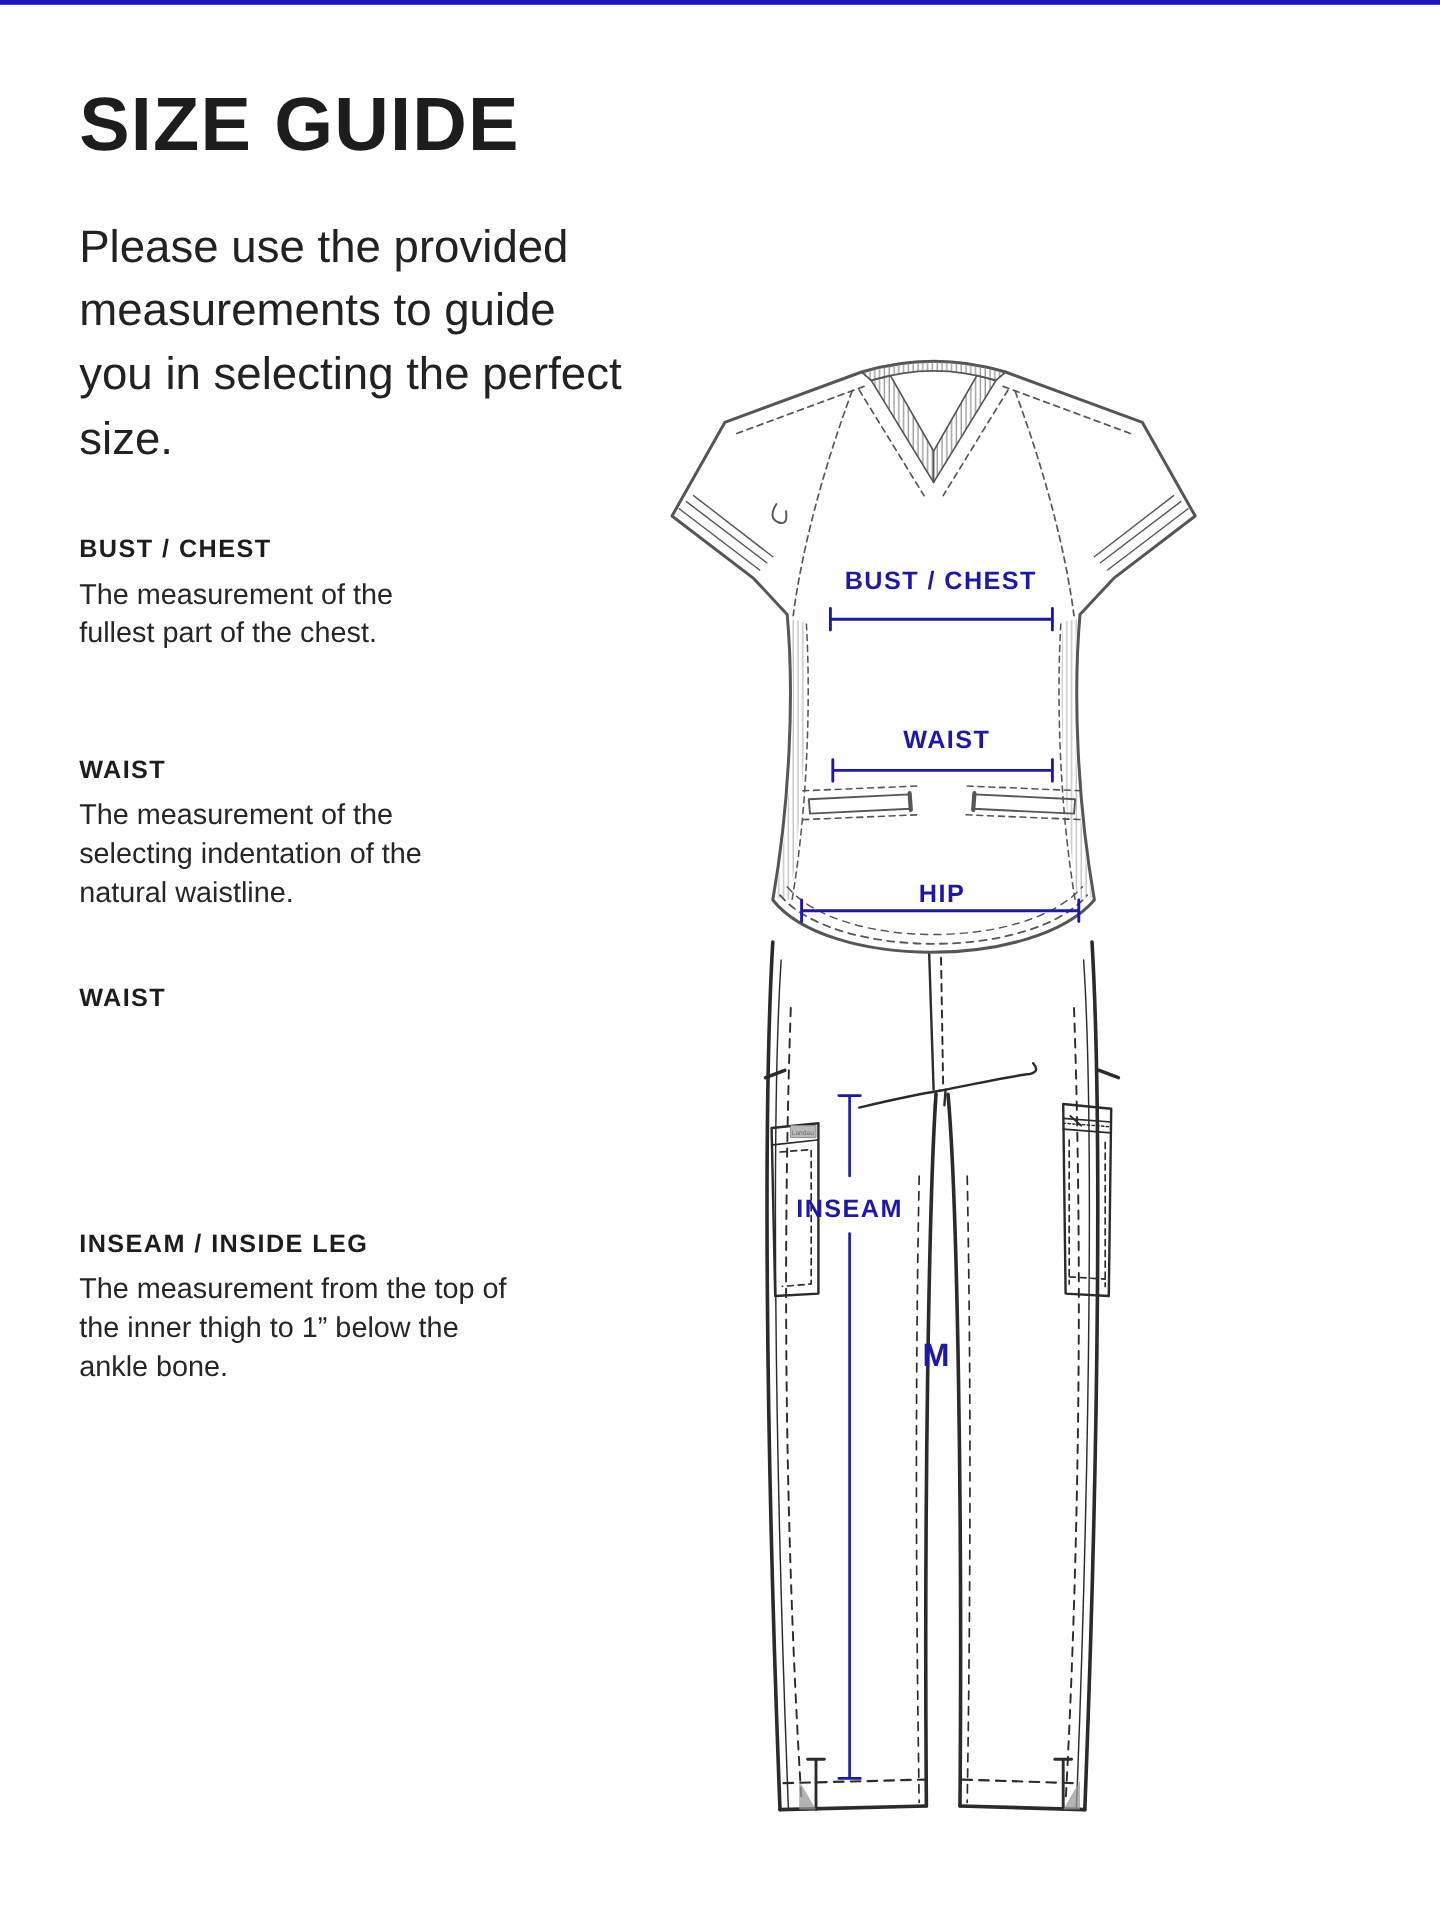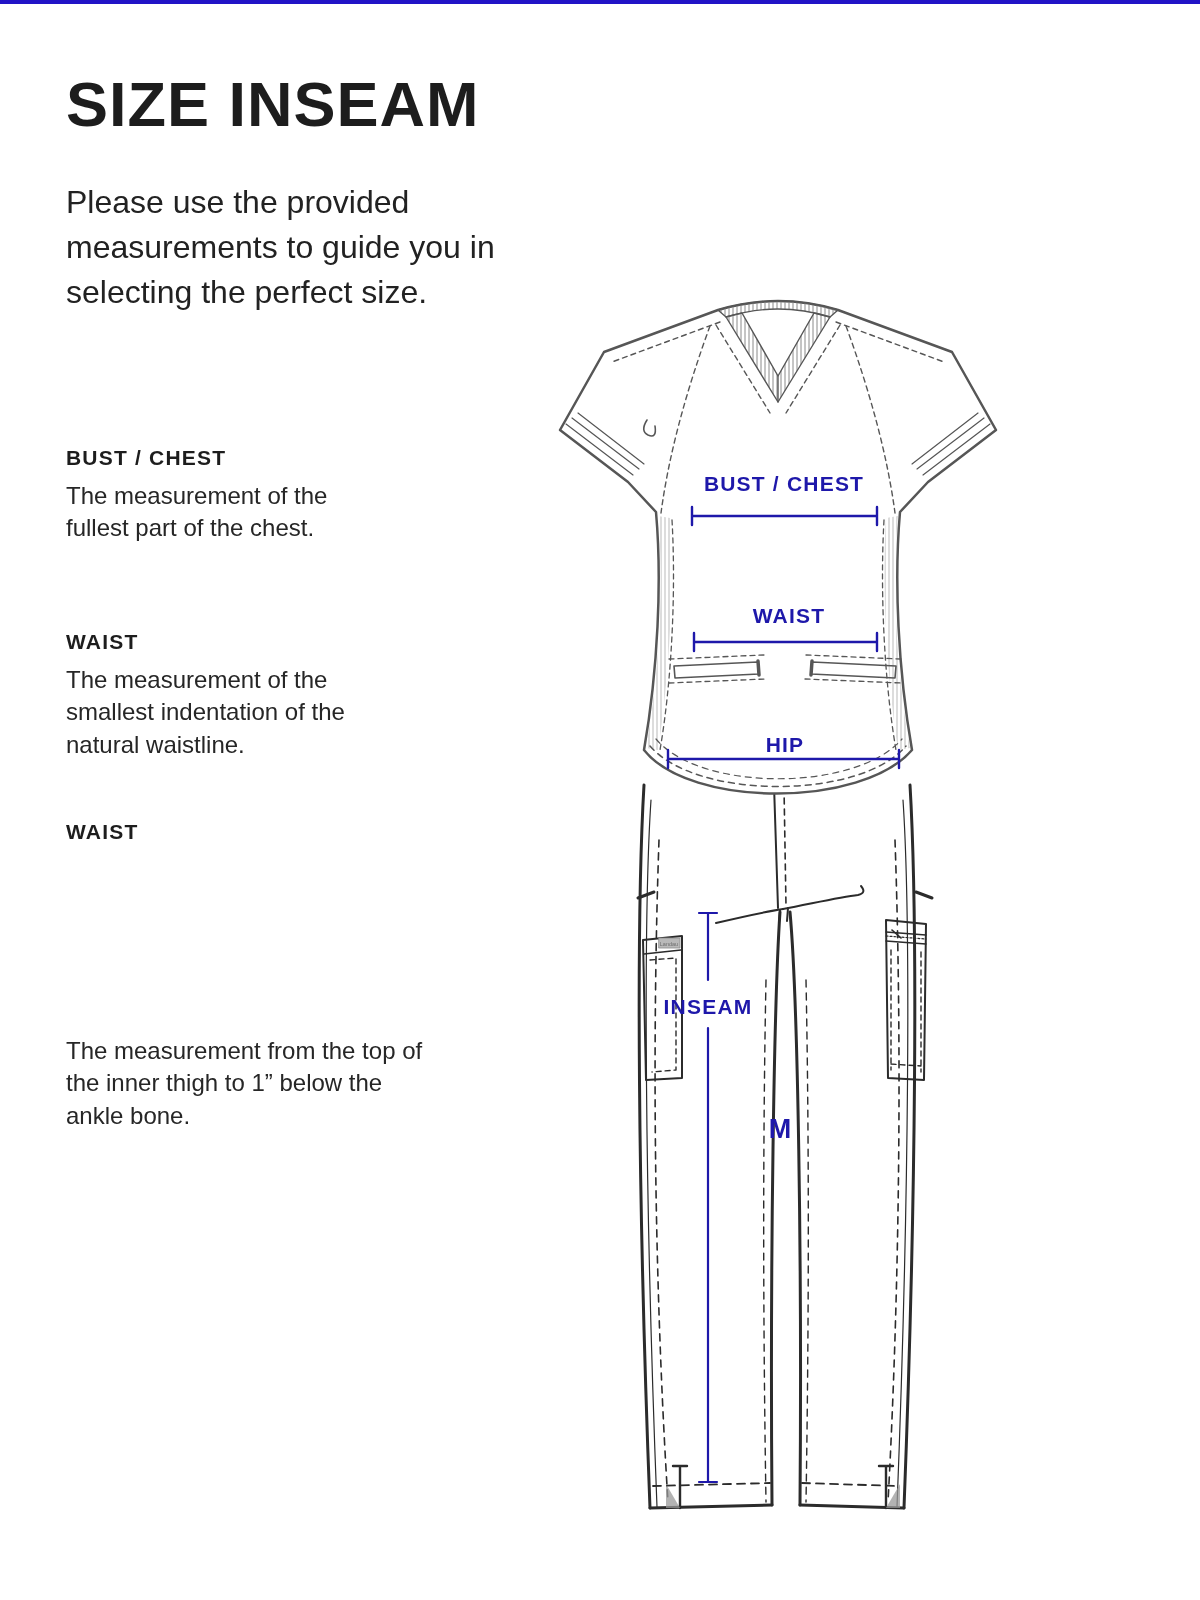--- a/index.html
+++ b/index.html
@@ -9,21 +9,21 @@
     background:#ffffff; overflow:hidden;
     font-family:"Liberation Sans", sans-serif; color:#222222;
   }
   .top-bar { position:absolute; left:0; top:0; width:1200px; height:4px; background:#2113C6; }
   h1.title {
     position:absolute; left:66px; top:68px;
     font-size:63px; font-weight:bold; letter-spacing:1px; color:#1d1d1d; white-space:nowrap;
   }
   p.intro {
     position:absolute; left:66px; top:180px; width:460px;
-    font-size:32px; line-height:1.4; color:#222;
+    font-size:38px; line-height:1.4; color:#222;
   }
   .def { position:absolute; left:66px; }
   .def h2 {
     font-size:21px; font-weight:bold; letter-spacing:1.2px; color:#1d1d1d;
   }
   .def p { margin-top:10px; font-size:24px; line-height:1.35; color:#262626; }
   .def-bust   { top:446px; }  .def-bust p   { width:310px; }
   .def-waist  { top:630px; }  .def-waist p  { width:330px; }
   .def-hips   { top:820px; }  .def-hips p   { width:400px; }
   .def-inseam { top:1025px; } .def-inseam p { width:360px; }
@@ -39,35 +39,36 @@
   }
   svg text.size-m { font-family:"Liberation Sans", sans-serif; font-weight:bold; font-size:27px; fill:#1E18AA; }
   svg text.tag { font-family:"Liberation Sans", sans-serif; font-size:5.5px; fill:#6d6d6d; }
 </style>
 </head>
 <body>
 
 <div class="page">
   <div class="top-bar"></div>
 
-  <h1 class="title">SIZE INSEAM</h1>
+  <h1 class="title">SIZE GUIDE</h1>
   <p class="intro">Please use the provided measurements to guide you in selecting the perfect size.</p>
 
   <div class="def def-bust">
     <h2>BUST / CHEST</h2>
     <p>The measurement of the fullest part of the chest.</p>
   </div>
   <div class="def def-waist">
     <h2>WAIST</h2>
-    <p>The measurement of the smallest indentation of the natural waistline.</p>
+    <p>The measurement of the selecting indentation of the natural waistline.</p>
   </div>
   <div class="def def-hips">
     <h2>WAIST</h2>
   </div>
   <div class="def def-inseam">
+    <h2>INSEAM / INSIDE LEG</h2>
     <p>The measurement from the top of the inner thigh to 1” below the ankle bone.</p>
   </div>
 
 
   <svg class="diagram" viewBox="0 0 490 1250" width="490" height="1250" xmlns="http://www.w3.org/2000/svg">
     <defs>
       <pattern id="rib" width="4" height="6" patternUnits="userSpaceOnUse">
         <path d="M1,0 V6" stroke="#8a8a8a" stroke-width="1"></path>
       </pattern>
     </defs>

